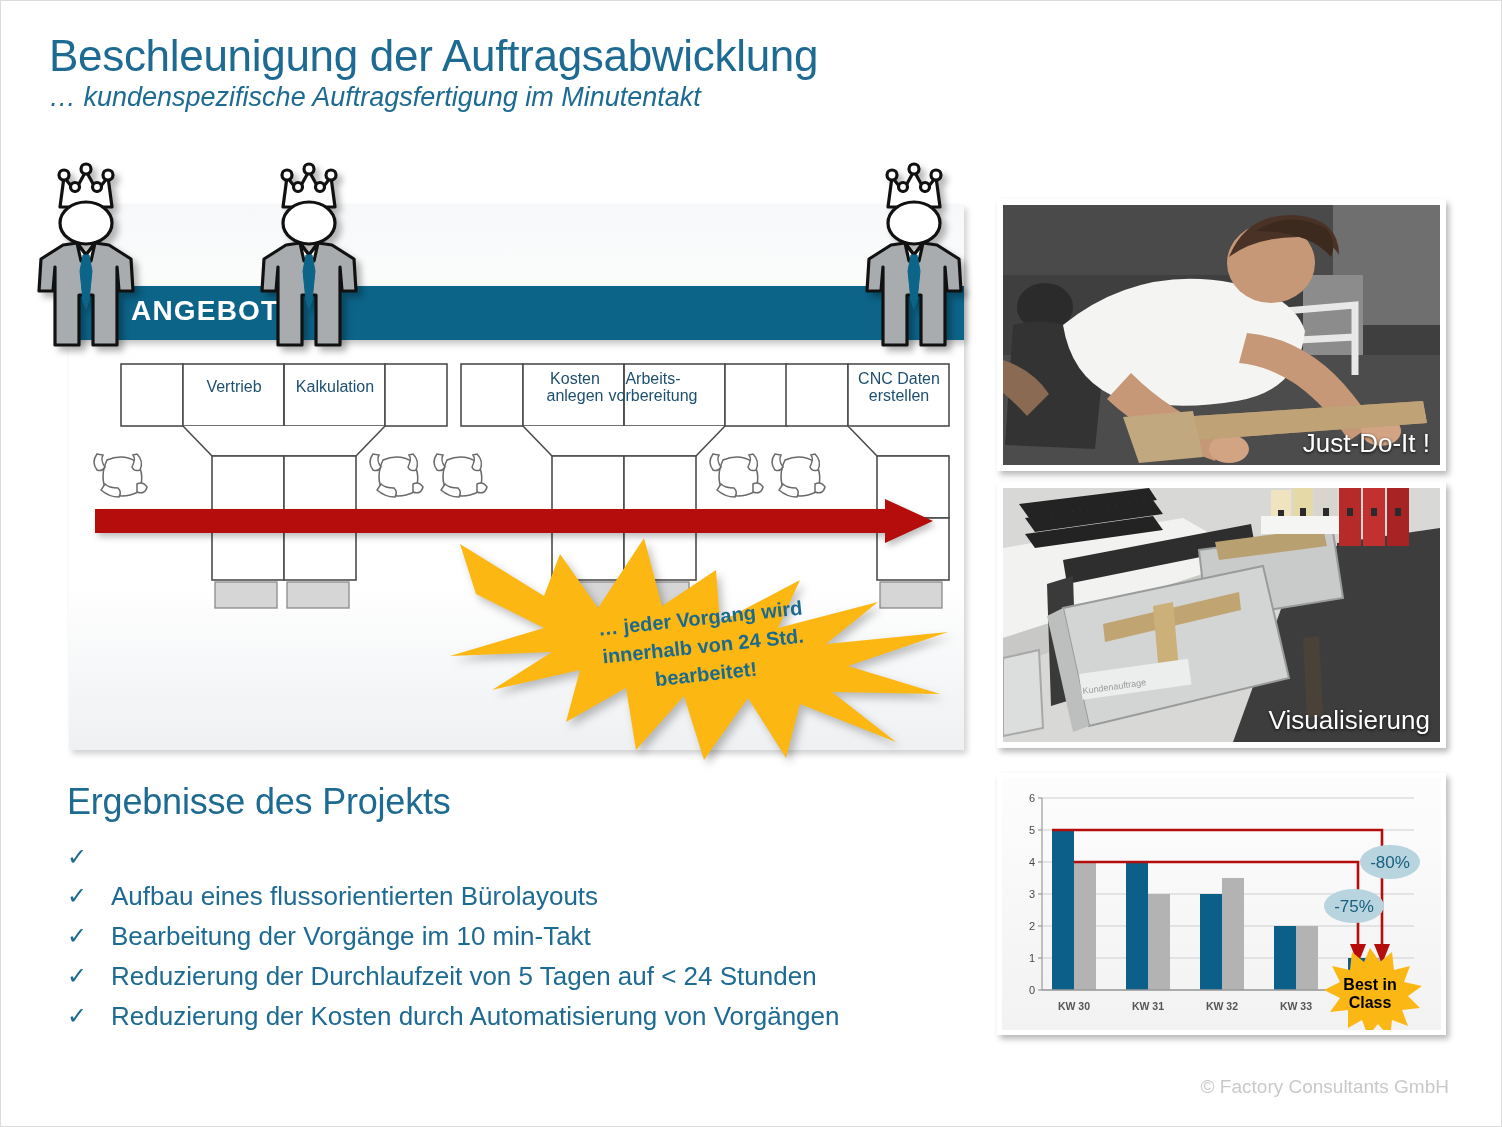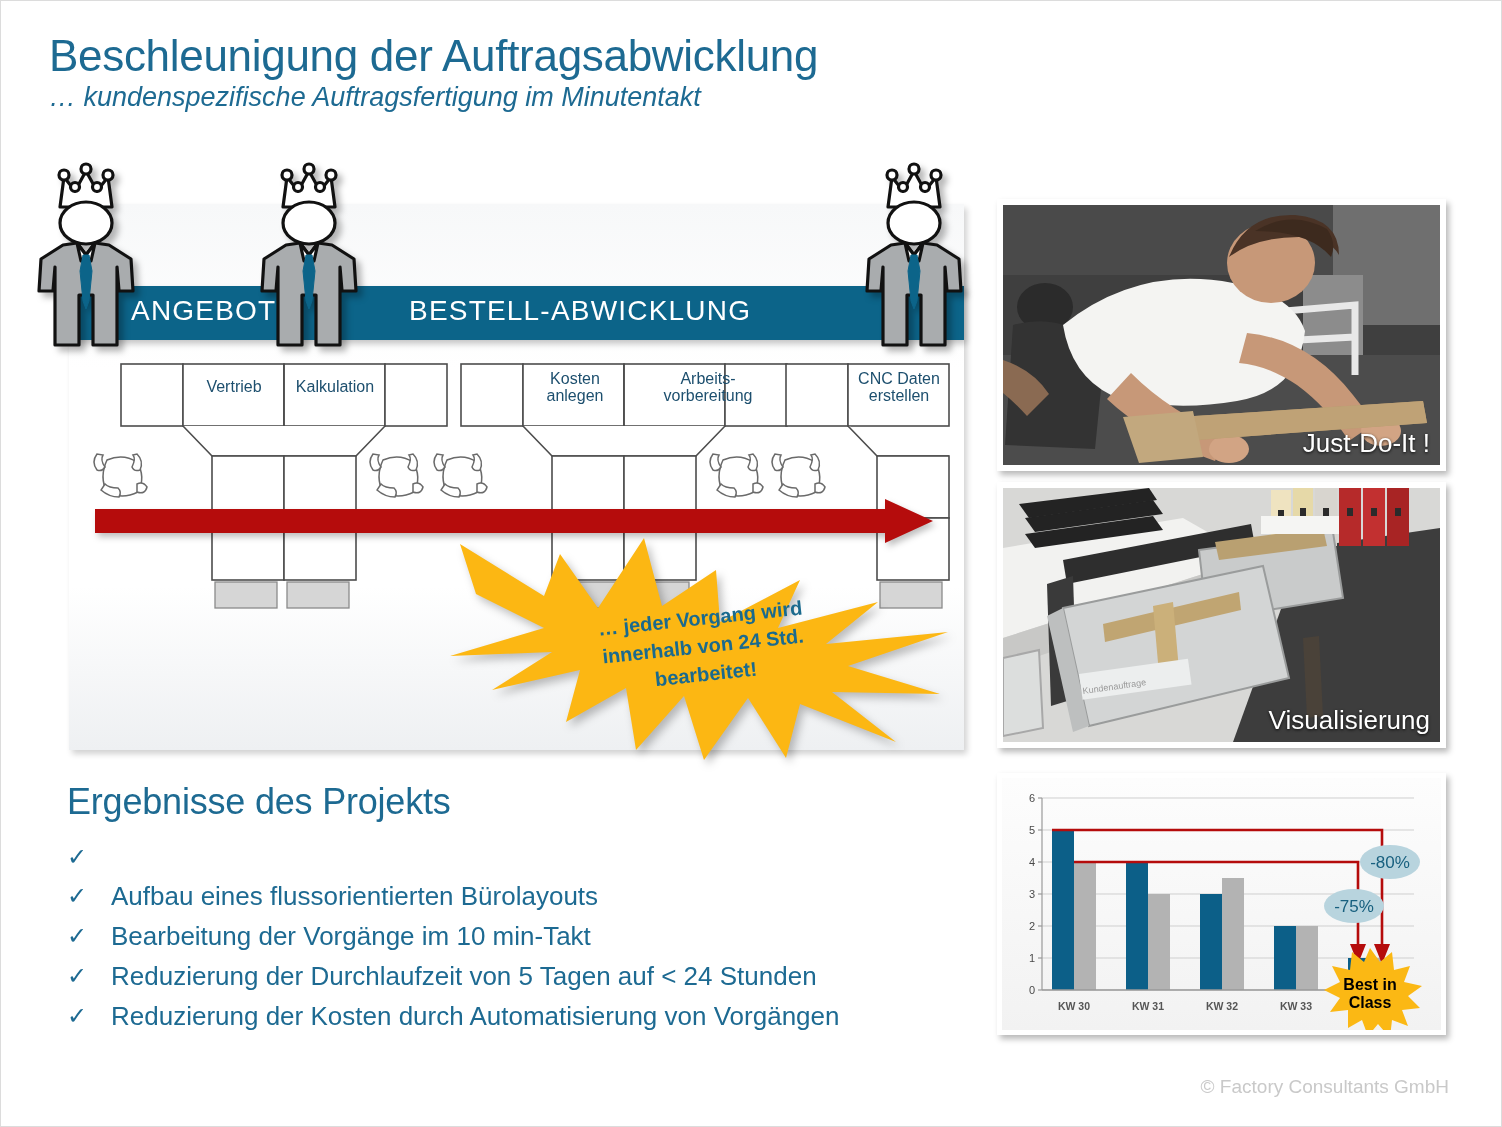--- a/index.html
+++ b/index.html
@@ -54,21 +54,21 @@
     position:absolute;left:68px;top:203px;width:895px;height:546px;
     background:linear-gradient(180deg,#f7f8f9 0%,#ffffff 30%,#ffffff 70%,#eef0f2 100%);
     box-shadow:3px 4px 6px rgba(0,0,0,0.18);
   }
   .band{
     position:absolute;left:68px;top:285px;width:895px;height:54px;
     background:#0C6489;
     box-shadow:3px 4px 6px rgba(0,0,0,0.22);
   }
   .band-label{
-    position:absolute;top:9px;color:#ffffff;font-size:28px;font-weight:400;
+    position:absolute;top:9px;color:#ffffff;font-size:28px;font-weight:700;
     letter-spacing:1.2px;white-space:nowrap;
   }
   .band-angebot{left:62px;}
   .band-bestell{left:340px;}
 
   
   .king{position:absolute;width:118px;height:200px;}
   .king svg{display:block;filter:drop-shadow(5px 5px 3px rgba(0,0,0,0.28));}
 
   
@@ -236,37 +236,36 @@
 
     <div class="desk-label" style="left:122px;top:22px;width:86px;">
       <span>Vertrieb</span>
     </div>
     <div class="desk-label" style="left:220px;top:22px;width:92px;">
       <span>Kalkulation</span>
     </div>
     <div class="desk-label" style="left:460px;top:14px;width:92px;">
       <span>Kosten</span><br><span>anlegen</span>
     </div>
-    <div class="desk-label" style="left:591px;top:14px;width:96px;">
+    <div class="desk-label" style="left:536px;top:14px;width:96px;">
       <span>Arbeits-</span><br><span>vorbereitung</span>
     </div>
     <div class="desk-label" style="left:784px;top:14px;width:92px;">
       <span>CNC Daten</span><br><span>erstellen</span>
     </div>
   </div>
 
   <div class="arrow">
     <svg width="840" height="44" viewBox="0 0 840 44" aria-hidden="true">
       <path d="M0 10 L790 10 L790 0 L838 22 L790 44 L790 34 L0 34 Z" fill="#B50C0C"></path>
     </svg>
   </div>
 
   <div class="band">
     <div class="band-label band-angebot">ANGEBOT</div>
-    <div class="band-label band-bestell">BESTELL-ABWICKLUNG</div>
   </div>
 
   <div class="king" style="left:32px;top:158px;">
     <svg width="118" height="200" viewBox="0 0 118 200" aria-hidden="true">
       <g stroke="#111" stroke-width="3.2" stroke-linejoin="round">
         <path d="M27 48 L31 18 L42 32 L53 12 L64 32 L75 18 L79 48 Z" fill="#ffffff"></path>
         <circle cx="31" cy="16" r="5" fill="#ffffff"></circle>
           <circle cx="42" cy="28" r="4.5" fill="#ffffff"></circle>
         <circle cx="53" cy="10" r="5" fill="#ffffff"></circle>
           <circle cx="64" cy="28" r="4.5" fill="#ffffff"></circle>

